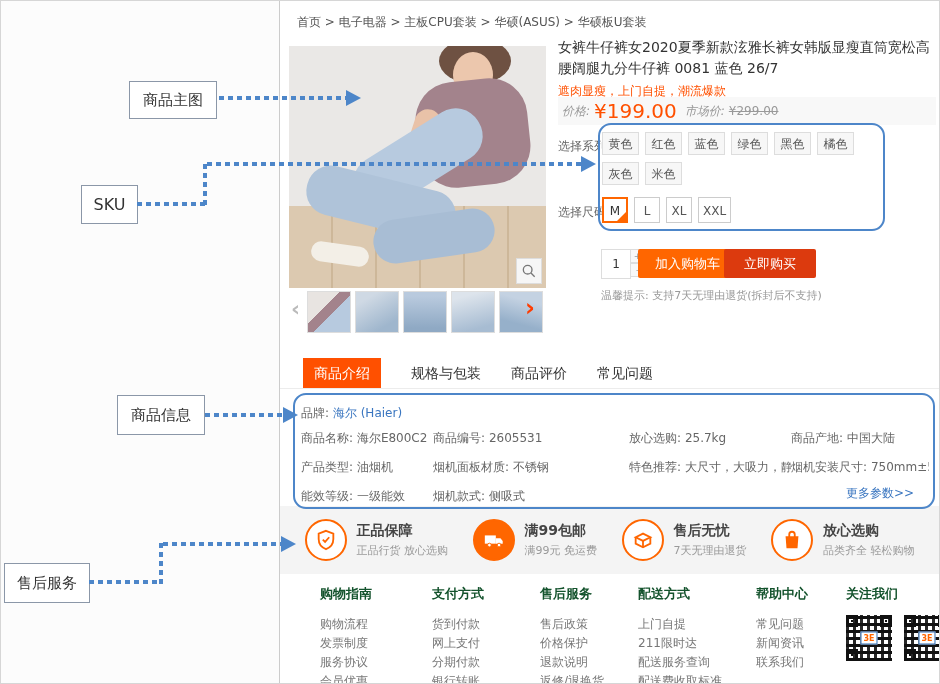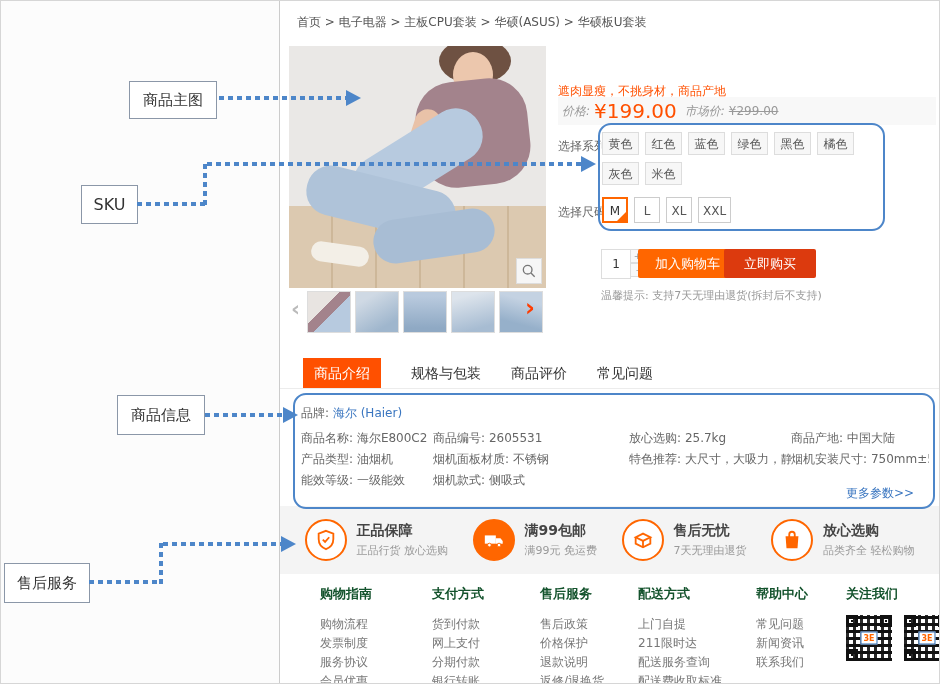--- a/index.html
+++ b/index.html
@@ -71,21 +71,21 @@
   
   .tabbar{position:absolute;left:279px;top:357px;width:659px;height:31px;background:#fff;
     border-bottom:1px solid #ececec;display:flex;gap:30px;padding-left:23px;box-sizing:border-box;}
   .tab{line-height:31px;font-size:14px;color:#333;cursor:pointer;}
   .tab.active{background:#ff5000;color:#fff;padding:0 11px;}
 
   
   .brand-row{position:absolute;left:300px;top:404px;font-size:12px;color:#666;}
   .brand-link{color:#3a76c0;cursor:pointer;}
   .info-grid{position:absolute;left:300px;top:429px;width:628px;display:grid;
-    grid-template-columns:132px 196px 162px 1fr;row-gap:4px;font-size:12px;color:#666;}
+    grid-template-columns:132px 196px 162px 1fr;row-gap:12px;font-size:12px;color:#666;}
   .info-item{white-space:nowrap;overflow:hidden;}
   .more-link{position:absolute;left:845px;top:484px;font-size:12px;color:#3a76c0;cursor:pointer;}
 
   
   .services{position:absolute;left:279px;top:505px;width:659px;height:68px;background:#f4f4f4;
     display:flex;align-items:center;justify-content:space-evenly;}
   .svc{display:flex;align-items:center;gap:10px;}
   .svc-ic{width:42px;height:42px;border:2px solid #ff6600;border-radius:50%;
     display:flex;align-items:center;justify-content:center;box-sizing:border-box;background:#fff;}
   .svc-ic.fill{background:#ff6600;}
@@ -168,21 +168,22 @@
   <div class="chev chev-l">‹</div>
   <div class="thumbs">
     <div class="thumb t1"></div>
     <div class="thumb t2"></div>
     <div class="thumb t3"></div>
     <div class="thumb t4"></div>
     <div class="thumb t5"></div>
   </div>
   <div class="chev chev-r">›</div>
 
-  <div class="promo">遮肉显瘦，不挑身材，商品产地</div>
+  <div class="title">女裤牛仔裤女2020夏季新款泫雅长裤女韩版显瘦直筒宽松高腰阔腿九分牛仔裤 0081 蓝色 26/7</div>
+  <div class="promo">遮肉显瘦，上门自提，潮流爆款</div>
   <div class="price-row">
     <span class="lbl">价格:</span>
     <span class="price">¥199.00</span>
     <span class="lbl">市场价:</span>
     <span class="mprice">¥299.00</span>
   </div>
 
   <div class="sku-lbl" style="left:557px;top:137px">选择系列:</div>
   <div class="chip-row" style="left:601px;top:131px">
     <div class="chip">黄色</div>

